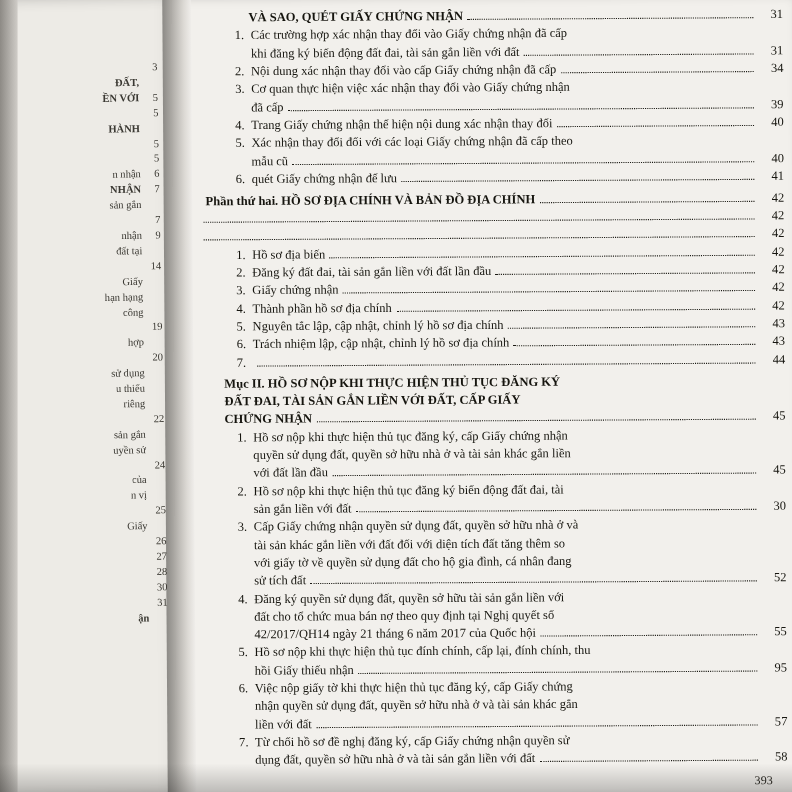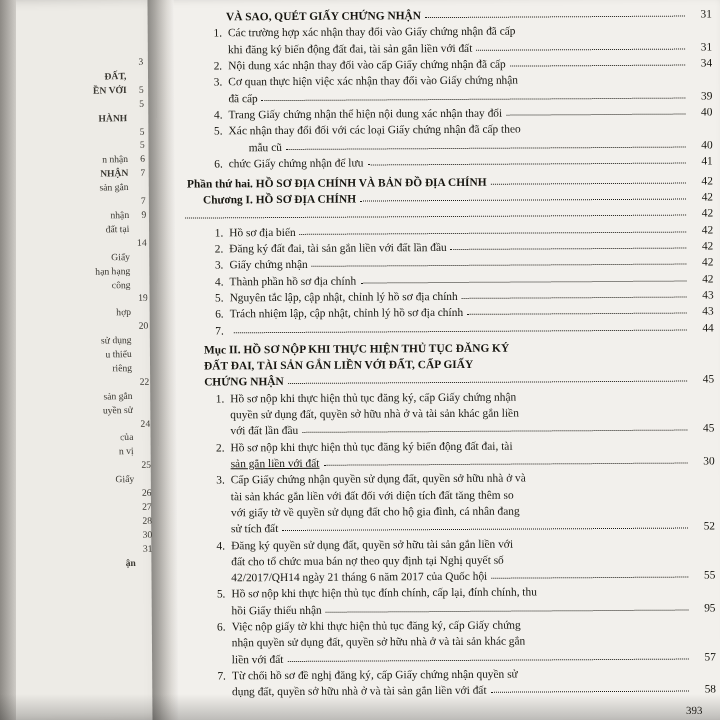--- a/index.html
+++ b/index.html
@@ -313,43 +313,42 @@
         </div>
         <div class="blk">
           <div class="row">
             <div class="num" style="margin-left: 22px;">5.</div>
             <div style="flex: 0 1 auto;">Xác nhận thay đổi đối với các loại Giấy chứng nhận đã cấp theo</div>
             <div class="dots" style="border-bottom: none;"></div>
             <div class="pg"></div>
           </div>
           <div class="row">
             <div class="num" style="margin-left: 22px;"></div>
-            <div style="flex: 0 1 auto; margin-left: 20px;">mẫu cũ</div>
+            <div style="flex: 0 1 auto;">mẫu cũ</div>
             <div class="dots"></div>
             <div class="pg">40</div>
           </div>
         </div>
         <div class="blk">
           <div class="row">
             <div class="num" style="margin-left: 22px;">6.</div>
-            <div style="flex: 0 1 auto;">chức Giấy chứng nhận để lưu</div>
+            <div style="flex: 0 1 auto;">quét Giấy chứng nhận để lưu</div>
             <div class="dots"></div>
             <div class="pg">41</div>
           </div>
         </div>
       </div>
 
     <div class="row" style="margin-top:5px;">
       <div class="txt" style="flex:0 1 auto;font-weight:bold;padding-left:6px;">Phần thứ hai. HỒ SƠ ĐỊA CHÍNH  VÀ BẢN ĐỒ ĐỊA CHÍNH</div>
       <div class="dots"></div>
       <div class="pg">42</div>
     </div>
 
     <div class="row">
-      <div class="txt" style="flex:0 1 auto;font-weight:bold;padding-left:22px;">Chương I. HỒ SƠ ĐỊA CHÍNH</div>
       <div class="dots"></div>
       <div class="pg">42</div>
     </div>
 
     <div class="row">
       <div class="dots"></div>
       <div class="pg">42</div>
     </div>
 
     <div id="entries-sec1">
@@ -451,21 +450,21 @@
         </div>
         <div class="blk">
           <div class="row">
             <div class="num" style="margin-left: 22px;">2.</div>
             <div style="flex: 0 1 auto;">Hồ sơ nộp khi thực hiện thủ tục đăng ký biến động đất đai, tài</div>
             <div class="dots" style="border-bottom: none;"></div>
             <div class="pg"></div>
           </div>
           <div class="row">
             <div class="num" style="margin-left: 22px;"></div>
-            <div style="flex: 0 1 auto; text-decoration: underline;">sản gắn liền với đất</div>
+            <div style="flex: 0 1 auto;">sản gắn liền với đất</div>
             <div class="dots"></div>
             <div class="pg">30</div>
           </div>
         </div>
         <div class="blk">
           <div class="row">
             <div class="num" style="margin-left: 22px;">3.</div>
             <div style="flex: 0 1 auto;">Cấp Giấy chứng nhận quyền sử dụng đất, quyền sở hữu nhà ở và</div>
             <div class="dots" style="border-bottom: none;"></div>
             <div class="pg"></div>

